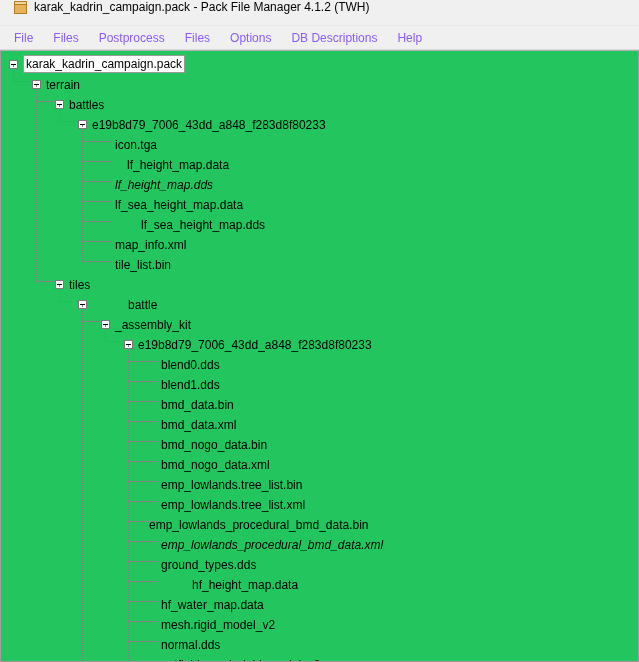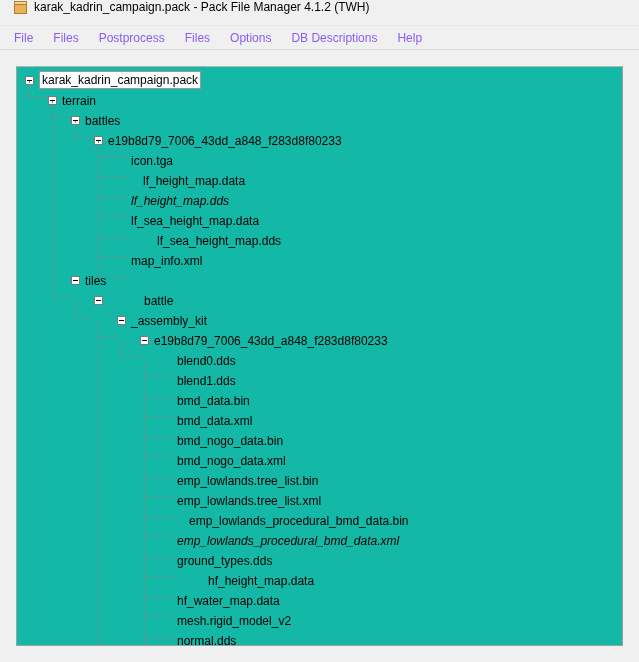--- a/index.html
+++ b/index.html
@@ -75,24 +75,24 @@
   .menu-item {
     padding: 3px 10px;
     font-size: 12px;
     color: #8b5cf6;
     cursor: default;
     white-space: nowrap;
   }
   
   .tree-pane {
     flex: 1;
-    background: #14b8a6;
+    background: #22c55e;
     border: 1px solid #9f9f9f;
     border-top: 1px solid #b4b4b4;
-    margin: 16px;
+    margin: 0;
     overflow: auto;
     position: relative;
     box-sizing: border-box;
   }
   .tree {
     padding: 4px 0 0 0;
     margin: 0;
   }
   .node {
     position: relative;
@@ -203,20 +203,23 @@
         <div class="node">
           <span class="label" style="left: 114px;">lf_sea_height_map.data</span>
         </div>
         <div class="node">
           <span class="label" style="left: 114px; padding-left: 26px;">lf_sea_height_map.dds</span>
         </div>
         <div class="node">
           <span class="label" style="left: 114px;">map_info.xml</span>
         </div>
         <div class="node">
+          <span class="label" style="left: 114px;">tile_list.bin</span>
+        </div>
+        <div class="node">
           <span class="expander" style="left: 54px;"></span>
           <span class="label" style="left: 68px;">tiles</span>
         </div>
         <div class="node">
           <span class="expander" style="left: 77px;"></span>
           <span class="label" style="left: 91px; padding-left: 36px;">battle</span>
         </div>
         <div class="node">
           <span class="expander" style="left: 100px;"></span>
           <span class="label" style="left: 114px;">_assembly_kit</span>
@@ -243,21 +246,21 @@
         <div class="node">
           <span class="label" style="left: 160px;">bmd_nogo_data.xml</span>
         </div>
         <div class="node">
           <span class="label" style="left: 160px;">emp_lowlands.tree_list.bin</span>
         </div>
         <div class="node">
           <span class="label" style="left: 160px;">emp_lowlands.tree_list.xml</span>
         </div>
         <div class="node">
-          <span class="label" style="left: 172px;">emp_lowlands_procedural_bmd_data.bin</span>
+          <span class="label" style="left: 148px;">emp_lowlands_procedural_bmd_data.bin</span>
         </div>
         <div class="node">
           <span class="label" style="left: 160px; font-style: italic;">emp_lowlands_procedural_bmd_data.xml</span>
         </div>
         <div class="node">
           <span class="label" style="left: 160px;">ground_types.dds</span>
         </div>
         <div class="node">
           <span class="label" style="left: 160px; padding-left: 31px;">hf_height_map.data</span>
         </div>

